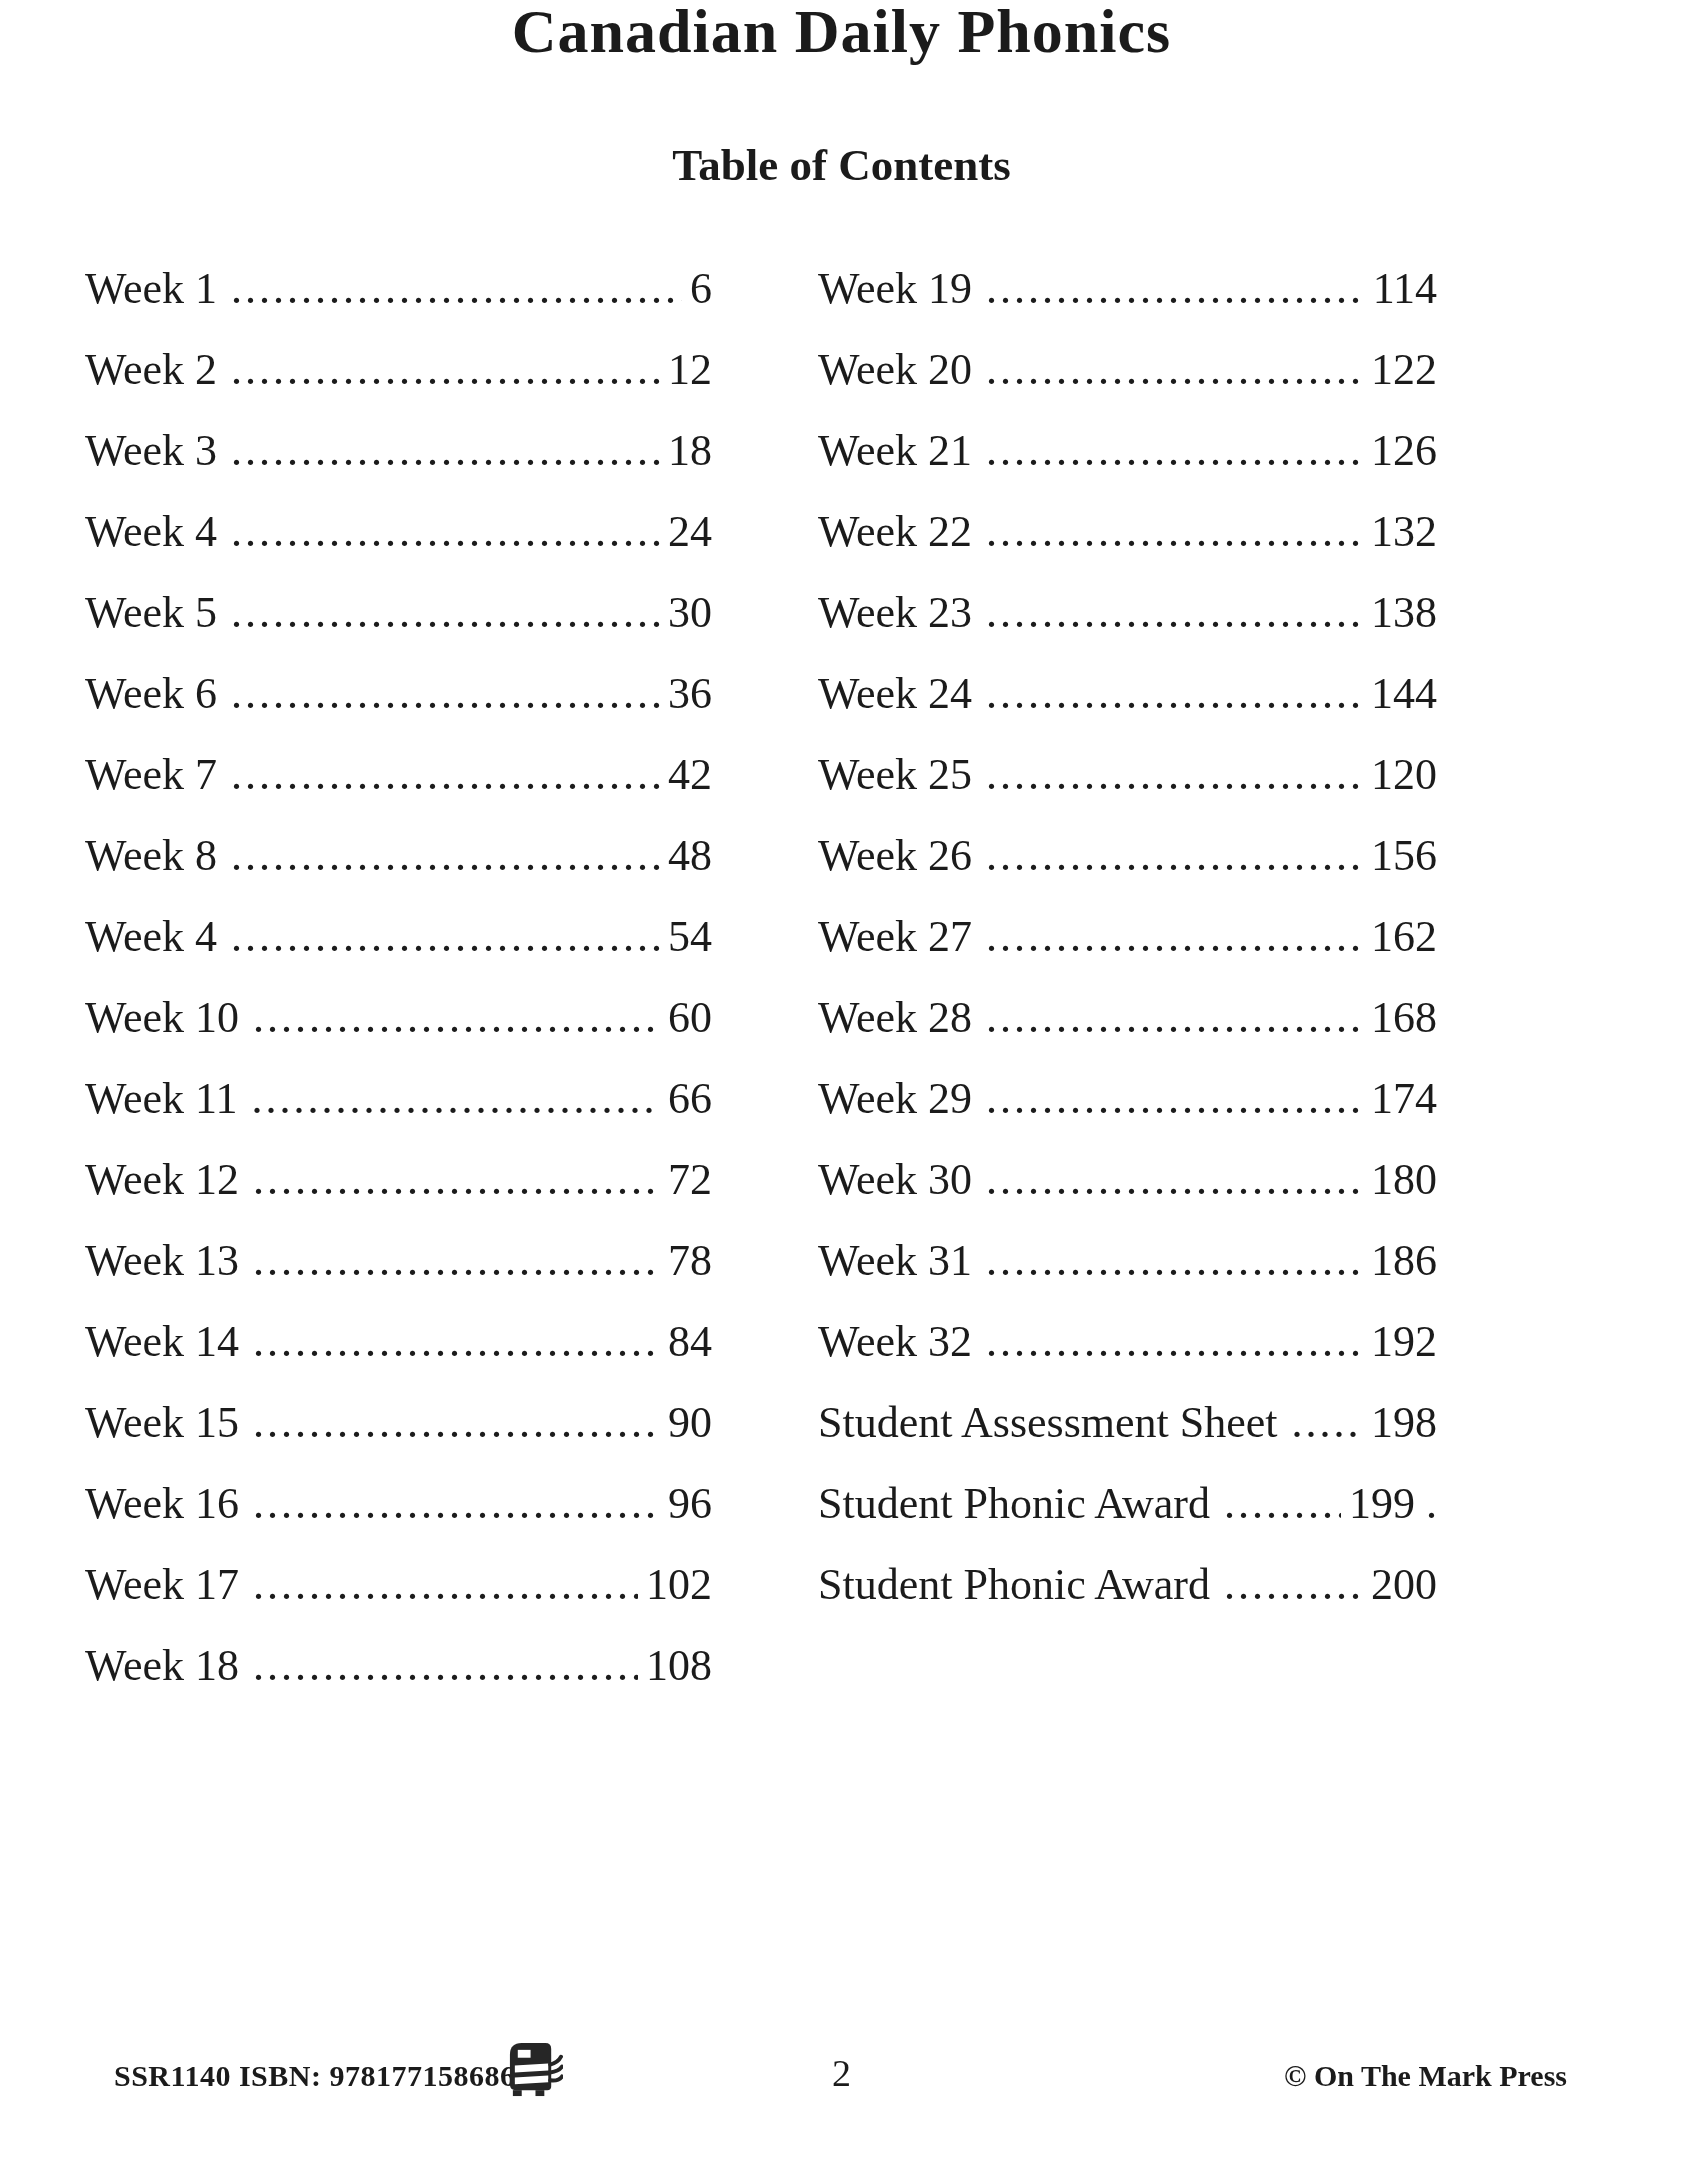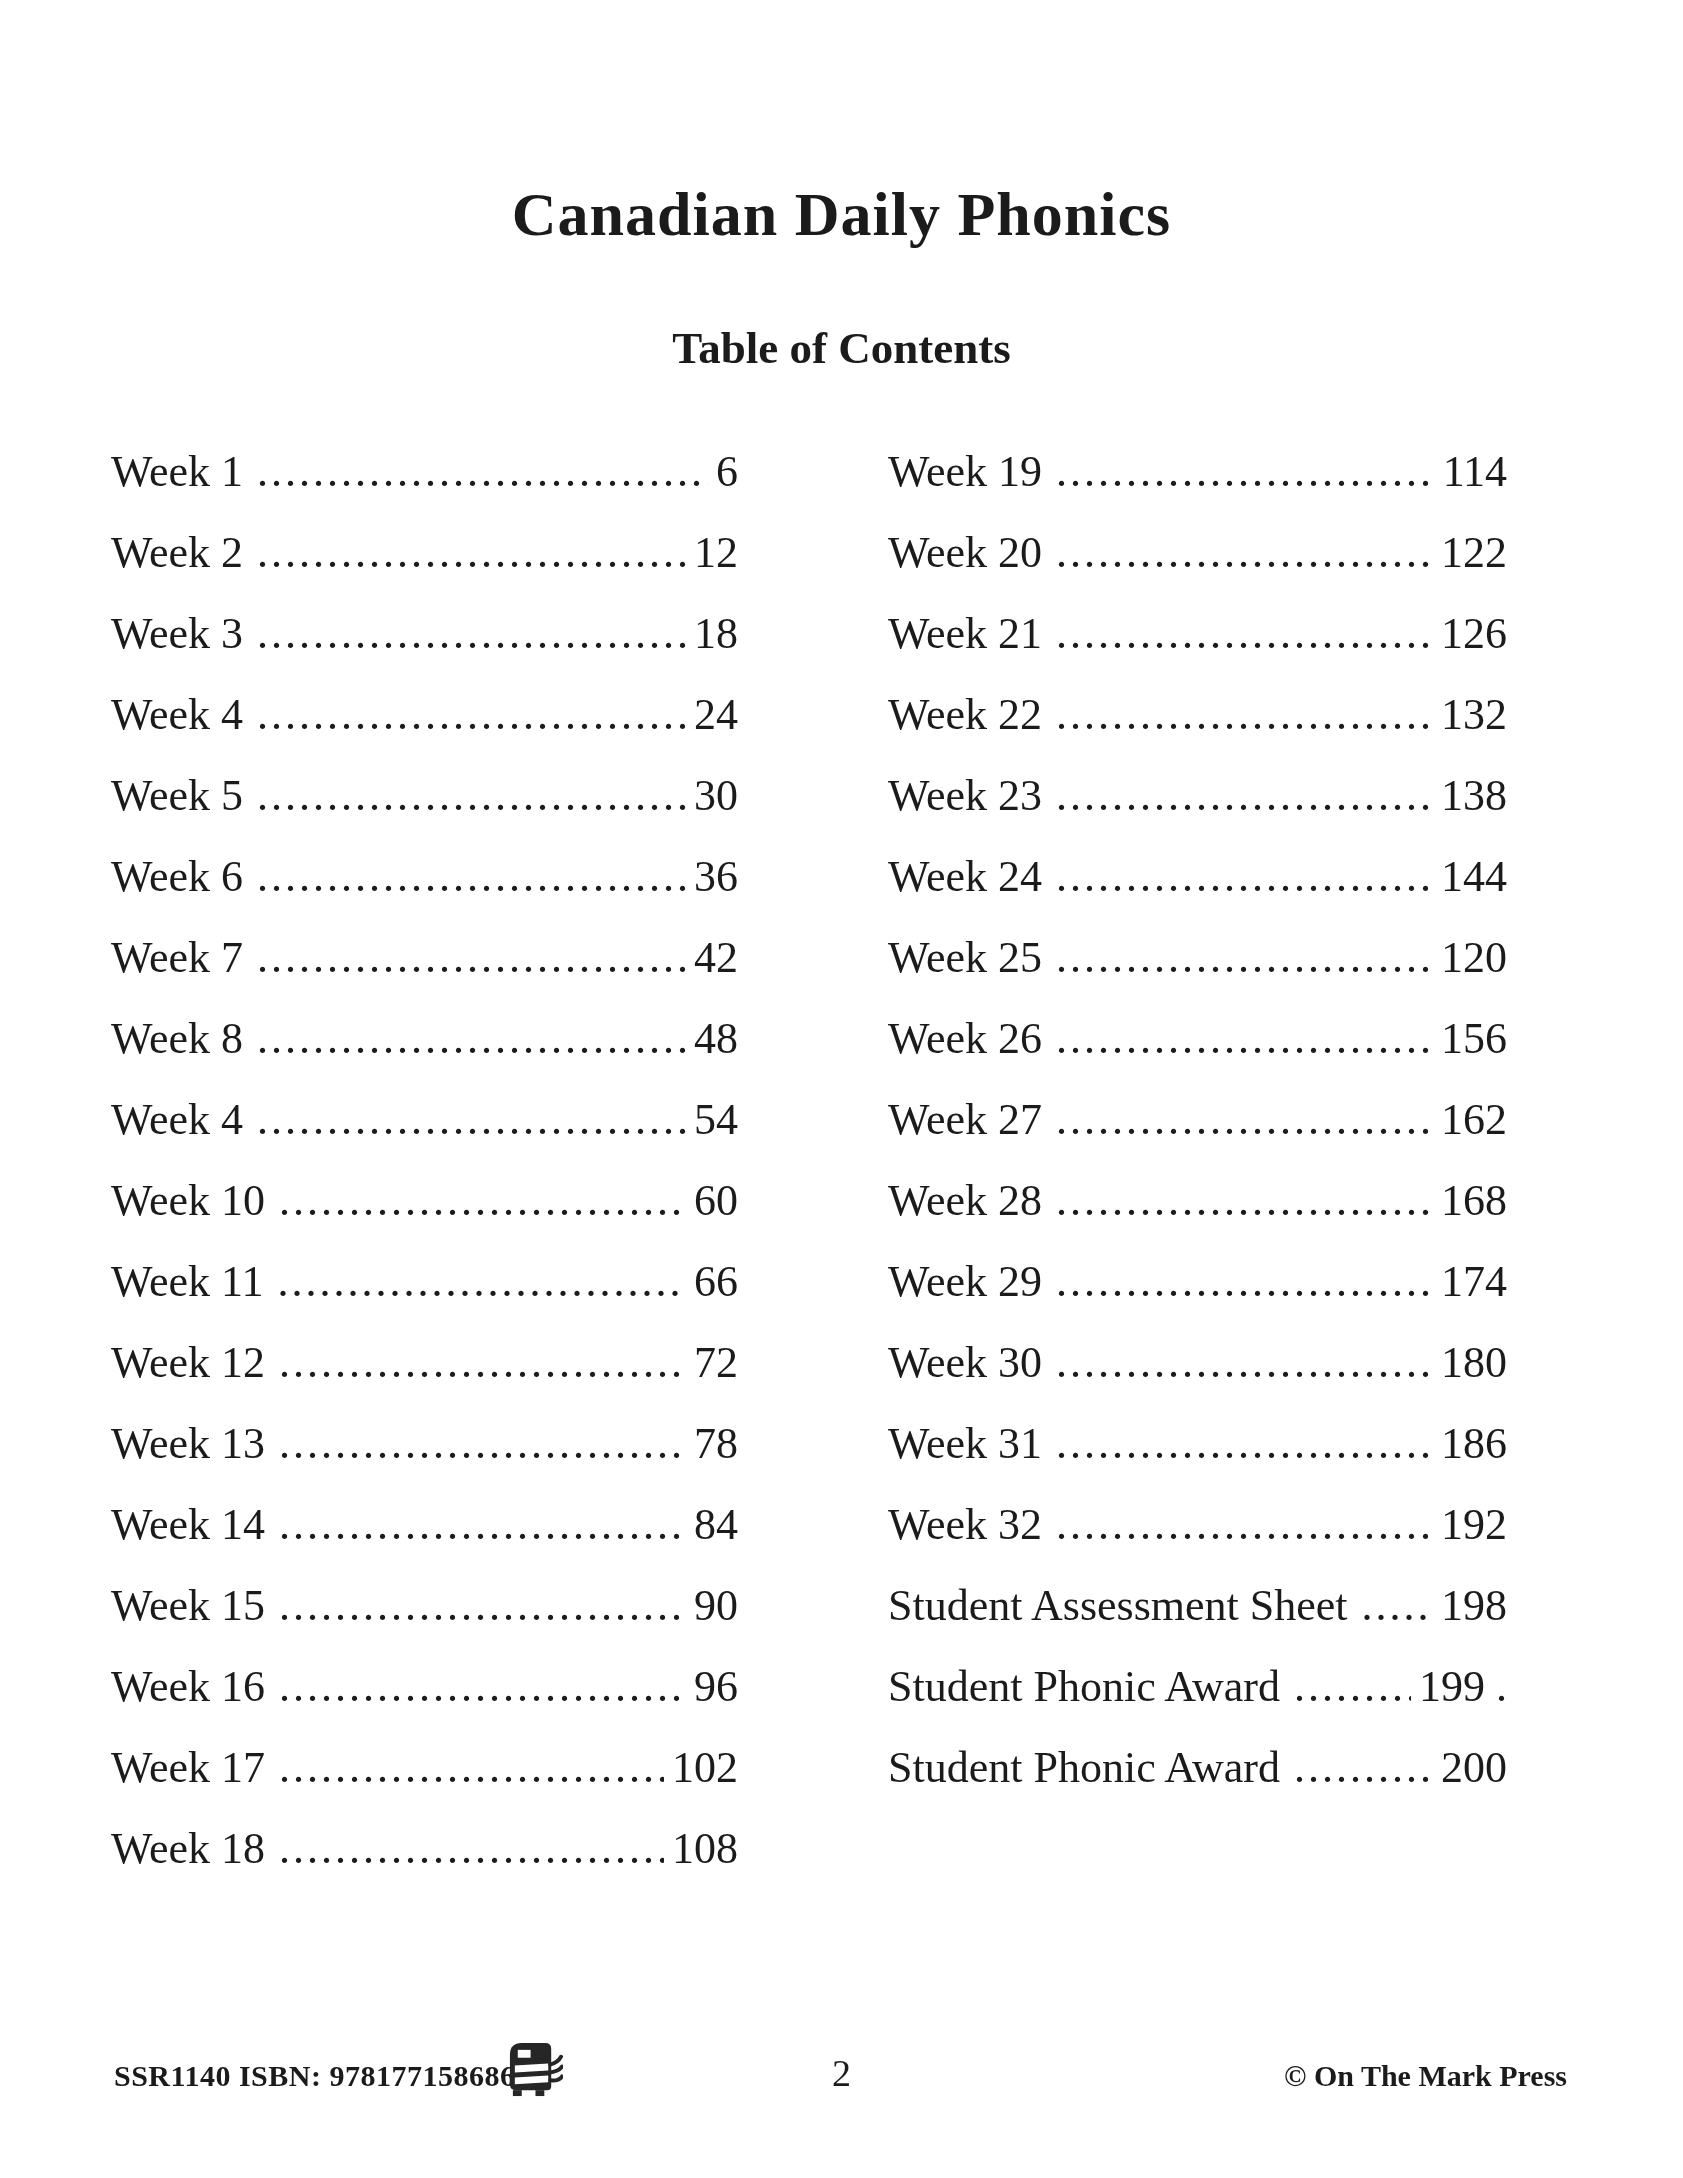--- a/index.html
+++ b/index.html
@@ -6,21 +6,20 @@
   html, body { background: #ffffff; }
   body {
     width: 1683px;
     height: 2178px;
     position: relative;
     overflow: hidden;
     color: #1b1b1b;
     font-family: "Liberation Serif", serif;
   }
   .title {
-    padding-top: 183px;
     text-align: center;
     font-size: 62px;
     font-weight: 700;
     line-height: 1;
     letter-spacing: 1px;
   }
   .subtitle {
     margin-top: 71px;
     text-align: center;
     font-size: 47px;
@@ -29,22 +28,21 @@
   }
   .heading {
     margin-top: 81px;
     text-align: center;
     font-size: 45px;
     font-weight: 700;
     line-height: 1;
   }
   .toc {
     display: flex;
-    margin: 77px 0 0 111px;
-    gap: 44px;
+    margin: 77px 0 0 85px;
   }
   .col-left  { width: 627px; margin-right: 106px; }
   .col-right { width: 619px; }
   .toc-row {
     display: flex;
     align-items: baseline;
     height: 81px;
     font-size: 44px;
     line-height: 1.1;
   }

